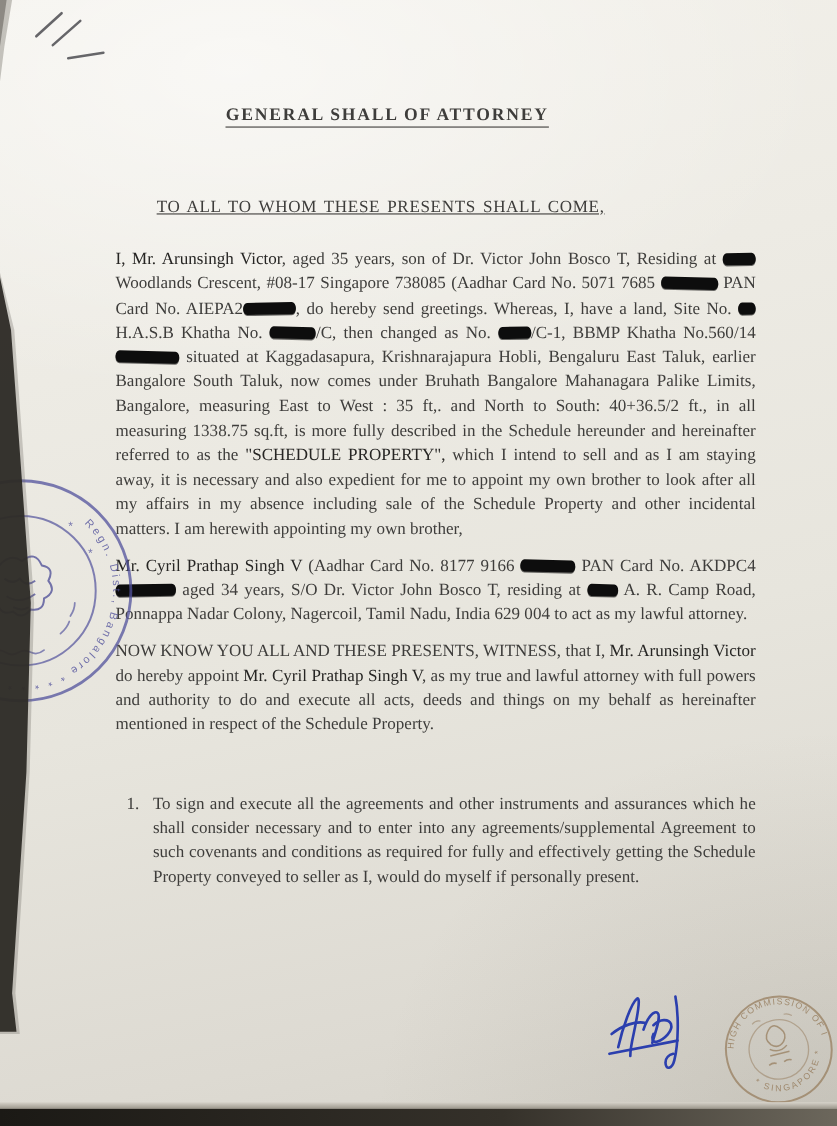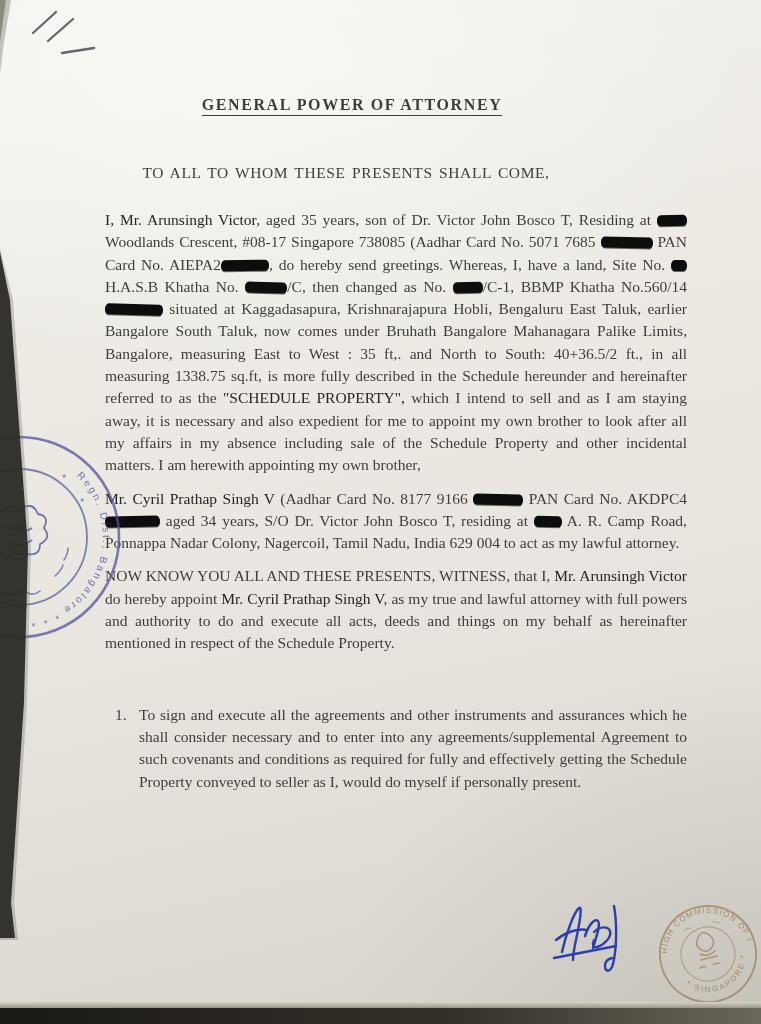--- a/index.html
+++ b/index.html
@@ -7,22 +7,22 @@
          font-family:"Liberation Serif", serif;}
   .paper{position:absolute;inset:0;
     background:
       radial-gradient(ellipse 900px 500px at 28% 6%, rgba(255,255,255,.55), rgba(255,255,255,0) 60%),
       radial-gradient(ellipse 700px 600px at 100% 100%, rgba(120,115,100,.18), rgba(0,0,0,0) 60%),
       linear-gradient(168deg,#f3f1eb 0%,#edebe4 30%,#e7e5dd 58%,#ddDAD2 86%,#d6d3cb 100%);}
   .doc{position:absolute;left:105px;top:96px;width:582px;color:var(--ink,#3e3d3b);}
   .title{font-weight:bold;font-size:16px;letter-spacing:1.6px;text-align:center;
          transform:translateX(-44px);}
   .title .u{border-bottom:1.7px solid var(--ink,#3e3d3b);padding-bottom:2px;}
-  .salutation{margin-top:50px;font-size:15.5px;letter-spacing:.6px;word-spacing:2px;
-              text-align:center;transform:translateX(-50px);white-space:nowrap;}
+  .salutation{margin-top:66px;font-size:15.5px;letter-spacing:.6px;word-spacing:2px;
+              text-align:center;transform:translateX(-50px);white-space:nowrap;text-decoration:underline;}
   .body-blocks{margin-top:27px;font-size:15.5px;line-height:22.3px;text-align:justify;}
   .block{margin:0 0 11px 0;}
   .block.paragraph3{margin-bottom:12px;}
   .block.list_item{margin-top:49px;display:flex;}
   .li-num{width:24px;flex:0 0 24px;margin-left:10px;}
   .li-body{flex:1;display:block;text-align:justify;}
   .b{font-weight:normal;color:#262523;}
   .redact{display:inline-block;height:11px;background:var(--redact,#0d0d0d);
           border-radius:4px/6px;vertical-align:-1px;transform:rotate(-1deg);
           box-shadow:0 1px 0 rgba(13,13,13,.6);}
@@ -48,21 +48,21 @@
   <svg class="pen-marks" width="120" height="80" viewBox="0 0 120 80">
     <g stroke="#4d4d52" stroke-width="2.3" stroke-linecap="round" fill="none" opacity=".85">
       <line x1="33" y1="33" x2="56" y2="12"></line>
       <line x1="48" y1="41" x2="73" y2="19"></line>
       <line x1="62" y1="53" x2="94" y2="48"></line>
     </g>
   </svg>
 
   <div class="doc">
     <div class="title">
-      <span class="u">GENERAL POWER OF ATTORNEY</span>
+      <span class="u">GENERAL SHALL OF ATTORNEY</span>
     </div>
     <div class="salutation">TO ALL TO WHOM THESE PRESENTS SHALL COME,</div>
     <div class="body-blocks">
         <div class="block paragraph paragraph1"><span class="b">I, Mr. Arunsingh Victor</span><span>, aged 35 years, son of Dr. Victor John Bosco T, Residing at </span><span class="redact" style="width: 30px;"></span><span> Woodlands Crescent, #08-17 Singapore 738085 (Aadhar Card No. 5071 7685 </span><span class="redact t2" style="width: 52px;"></span><span> PAN Card No. AIEPA2</span><span class="redact" style="width: 48px;"></span><span>, do hereby send greetings. Whereas, I, have a land, Site No. </span><span class="redact" style="width: 16px;"></span><span> H.A.S.B Khatha No. </span><span class="redact t2" style="width: 42px;"></span><span>/C, then changed as No. </span><span class="redact" style="width: 30px;"></span><span>/C-1, BBMP Khatha No.560/14</span><span class="redact t2" style="width: 58px;"></span><span> situated at Kaggadasapura, Krishnarajapura Hobli, Bengaluru East Taluk, earlier Bangalore South Taluk, now comes under Bruhath Bangalore Mahanagara Palike Limits, Bangalore, measuring East to West : 35 ft,. and North to South: 40+36.5/2 ft., in all measuring 1338.75 sq.ft, is more fully described in the Schedule hereunder and hereinafter referred to as the </span><span class="b">"SCHEDULE PROPERTY",</span><span> which I intend to sell and as I am staying away, it is necessary and also expedient for me to appoint my own brother to look after all my affairs in my absence including sale of the Schedule Property and other incidental matters. I am herewith appointing my own brother,</span></div>
         <div class="block paragraph paragraph2"><span class="b">Mr. Cyril Prathap Singh V</span><span> (Aadhar Card No. 8177 9166 </span><span class="redact t2" style="width: 50px;"></span><span> PAN Card No. AKDPC4</span><span class="redact" style="width: 55px;"></span><span> aged 34 years, S/O Dr. Victor John Bosco T, residing at </span><span class="redact t2" style="width: 28px;"></span><span> A. R. Camp Road, Ponnappa Nadar Colony, Nagercoil, Tamil Nadu, India 629 004 to act as my lawful attorney.</span></div>
         <div class="block paragraph paragraph3"><span>NOW KNOW YOU ALL AND THESE PRESENTS, WITNESS, that I, </span><span class="b">Mr. Arunsingh Victor</span><span> do hereby appoint </span><span class="b">Mr. Cyril Prathap Singh V</span><span>, as my true and lawful attorney with full powers and authority to do and execute all acts, deeds and things on my behalf as hereinafter mentioned in respect of the Schedule Property.</span></div>
         <div class="block list_item clause-1">
           <span class="li-num">1.</span>
           <span class="li-body"><span>To sign and execute all the agreements and other instruments and assurances which he shall consider necessary and to enter into any agreements/supplemental Agreement to such covenants and conditions as required for fully and effectively getting the Schedule Property conveyed to seller as I, would do myself if personally present.</span></span>
         </div>

